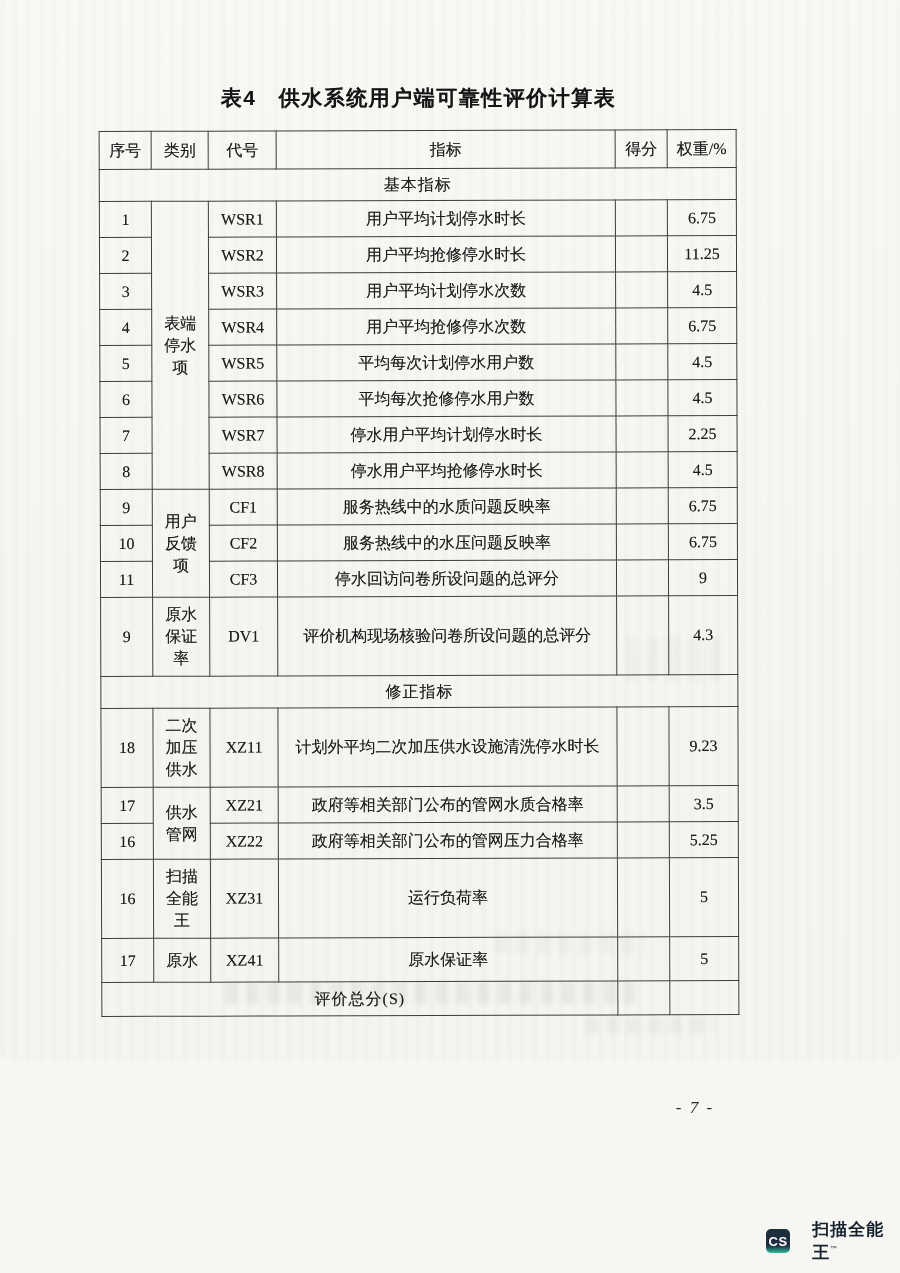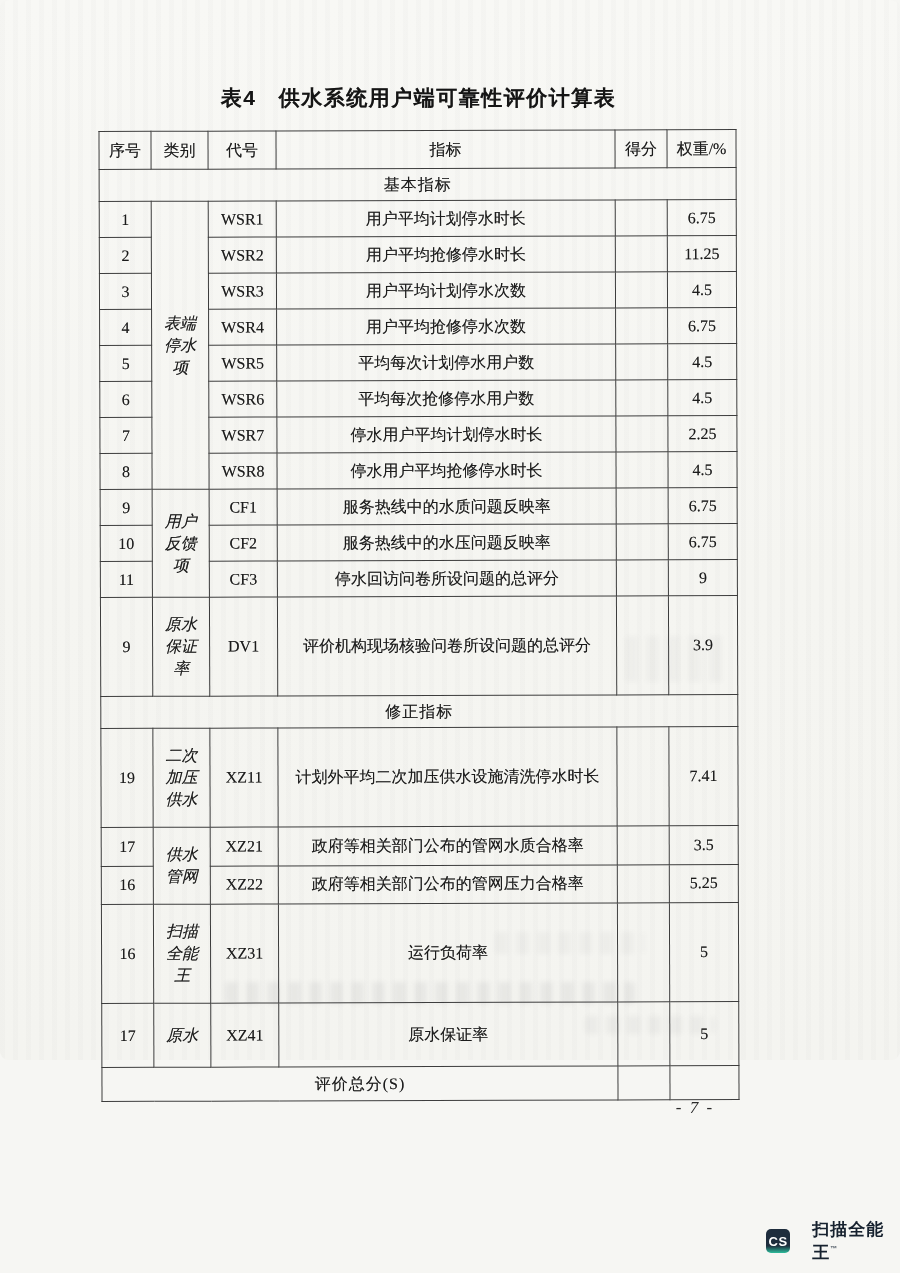--- a/index.html
+++ b/index.html
@@ -49,21 +49,21 @@
     line-height: 22px;
     text-shadow: 0 0 0.4px rgba(20,20,20,0.5);
   }
   .eval-table thead th { height: 33px; }
   .eval-table td { height: 31px; }
   .eval-table .section-row td {
     height: 27px;
     font-size: 16px;
     letter-spacing: 1px;
   }
-  .eval-table td.category-cell { padding: 16px 10px; font-style: italic; }
+  .eval-table td.category-cell { padding: 6px 10px; }
   .eval-table td.code-cell,
   .eval-table td.weight-cell,
   .eval-table td.row-number-cell {
     font-family: "Liberation Serif", "DejaVu Serif", serif;
     font-size: 16px;
   }
   .eval-table .total-row td { height: 29px; letter-spacing: 1px; }
   .page-number {
     position: absolute;
     left: 655px; top: 1098px; width: 80px;
@@ -219,32 +219,32 @@
           <td class="indicator-cell">停水回访问卷所设问题的总评分</td>
           <td class="score-cell"></td>
           <td class="weight-cell">9</td>
         </tr>
         <tr>
           <td class="row-number-cell">9</td>
           <td class="category-cell" rowspan="1">原水保证率</td>
           <td class="code-cell">DV1</td>
           <td class="indicator-cell">评价机构现场核验问卷所设问题的总评分</td>
           <td class="score-cell"></td>
-          <td class="weight-cell">3.9</td>
+          <td class="weight-cell">4.3</td>
         </tr>
         <tr class="section-row">
           <td colspan="6">修正指标</td>
         </tr>
         <tr>
-          <td class="row-number-cell">19</td>
+          <td class="row-number-cell">18</td>
           <td class="category-cell" rowspan="1">二次加压供水</td>
           <td class="code-cell">XZ11</td>
           <td class="indicator-cell">计划外平均二次加压供水设施清洗停水时长</td>
           <td class="score-cell"></td>
-          <td class="weight-cell">7.41</td>
+          <td class="weight-cell">9.23</td>
         </tr>
         <tr>
           <td class="row-number-cell">17</td>
           <td class="category-cell" rowspan="2">供水管网</td>
           <td class="code-cell">XZ21</td>
           <td class="indicator-cell">政府等相关部门公布的管网水质合格率</td>
           <td class="score-cell"></td>
           <td class="weight-cell">3.5</td>
         </tr>
         <tr>

